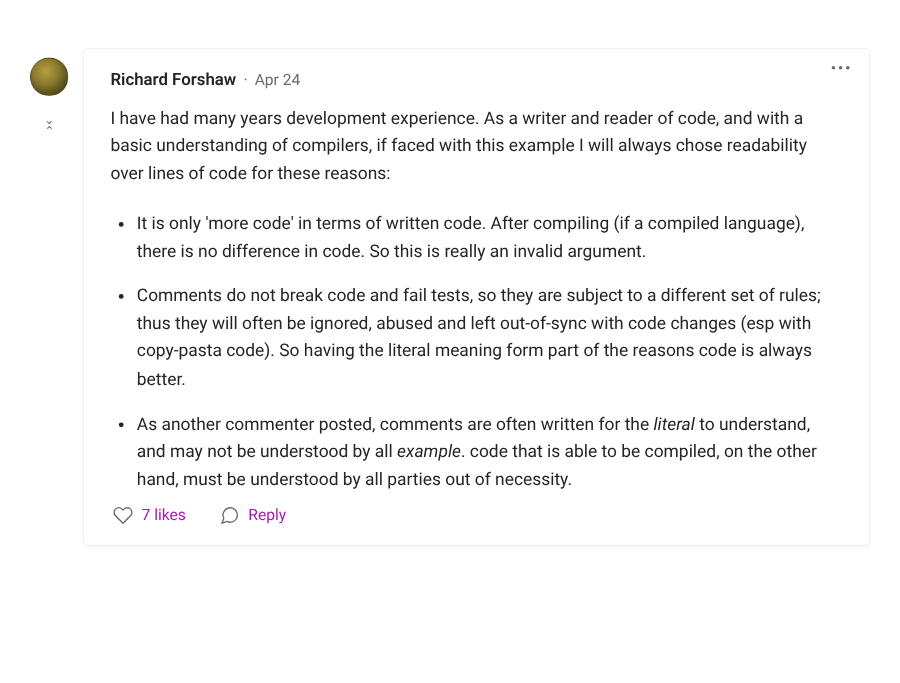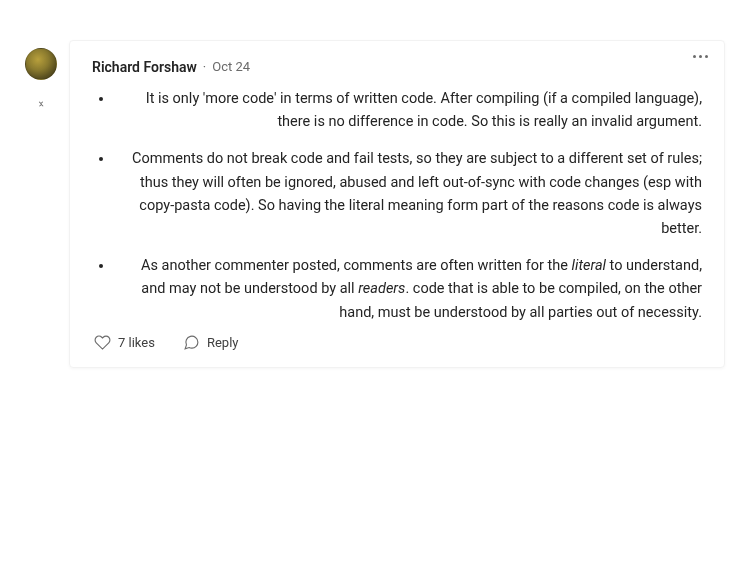--- a/index.html
+++ b/index.html
@@ -44,21 +44,21 @@
     .card {
       flex: 1;
       border: 1px solid #f2f2f2;
       border-radius: 4px;
       padding: 18px 22px 16px 22px;
       box-shadow: 0 1px 3px rgba(0,0,0,0.04);
       position: relative;
     }
     .header-row {
       display: flex;
-      align-items: flex-start;
+      align-items: center;
       gap: 6px;
       margin-bottom: 12px;
     }
     .author {
       font-size: 14px;
       font-weight: 600;
       color: #242424;
       cursor: pointer;
     }
     .dot-sep {
@@ -87,37 +87,36 @@
       color: #242424;
     }
     .body-text p { margin-bottom: 18px; }
     .body-text ul {
       padding-left: 22px;
       margin-bottom: 4px;
     }
     .body-text li {
       margin-bottom: 14px;
       line-height: 1.6;
-      text-align: right;
     }
     .body-text li:last-child { margin-bottom: 6px; }
     .body-text em { font-style: italic; }
     .actions {
       display: flex;
       align-items: center;
       gap: 28px;
       margin-top: 10px;
       margin-left: 2px;
     }
     .action {
       display: flex;
       align-items: center;
       gap: 7px;
       font-size: 13px;
-      color: #404040;
+      color: #a21caf;
       cursor: pointer;
     }
     .action svg { display: block; }
   </style>
 </head>
 <body>
 
 <div class="wrapper">
   <div class="left-col">
     <div class="avatar"></div>
@@ -130,28 +129,29 @@
   <div class="card">
     <div class="more-btn">
       <span class="d"></span>
         <span class="d"></span>
         <span class="d"></span>
     </div>
 
     <div class="header-row">
       <span class="author">Richard Forshaw</span>
       <span class="dot-sep">·</span>
-      <span class="date">Oct 24</span>
+      <span class="date">Apr 24</span>
     </div>
 
     <div class="body-text">
+      <p>I have had many years development experience. As a writer and reader of code, and with a basic understanding of compilers, if faced with this example I will always chose readability over lines of code for these reasons:</p>
       <ul>
         <li>It is only 'more code' in terms of written code. After compiling (if a compiled language), there is no difference in code. So this is really an invalid argument.</li>
         <li>Comments do not break code and fail tests, so they are subject to a different set of rules; thus they will often be ignored, abused and left out-of-sync with code changes (esp with copy-pasta code). So having the literal meaning form part of the reasons code is always better.</li>
-        <li>As another commenter posted, comments are often written for the <em>literal</em> to understand, and may not be understood by all <em>readers</em>. code that is able to be compiled, on the other hand, must be understood by all parties out of necessity.</li>
+        <li>As another commenter posted, comments are often written for the <em>literal</em> to understand, and may not be understood by all <em>example</em>. code that is able to be compiled, on the other hand, must be understood by all parties out of necessity.</li>
       </ul>
     </div>
 
     <div class="actions">
       <div class="action">
         <svg width="17" height="17" viewBox="0 0 24 24" fill="none" stroke="#6b6b6b" stroke-width="1.6">
           <path d="M20.84 4.61a5.5 5.5 0 0 0-7.78 0L12 5.67l-1.06-1.06a5.5 5.5 0 0 0-7.78 7.78L12 21.23l8.84-8.84a5.5 5.5 0 0 0 0-7.78z"></path>
         </svg>
         <span>7 likes</span>
       </div>

